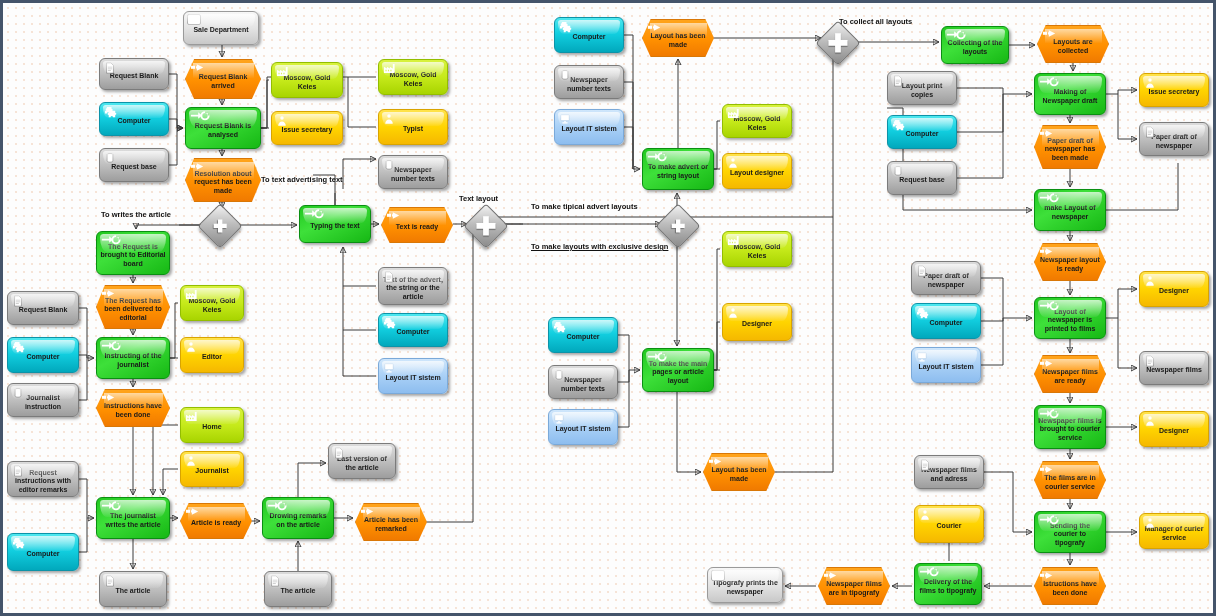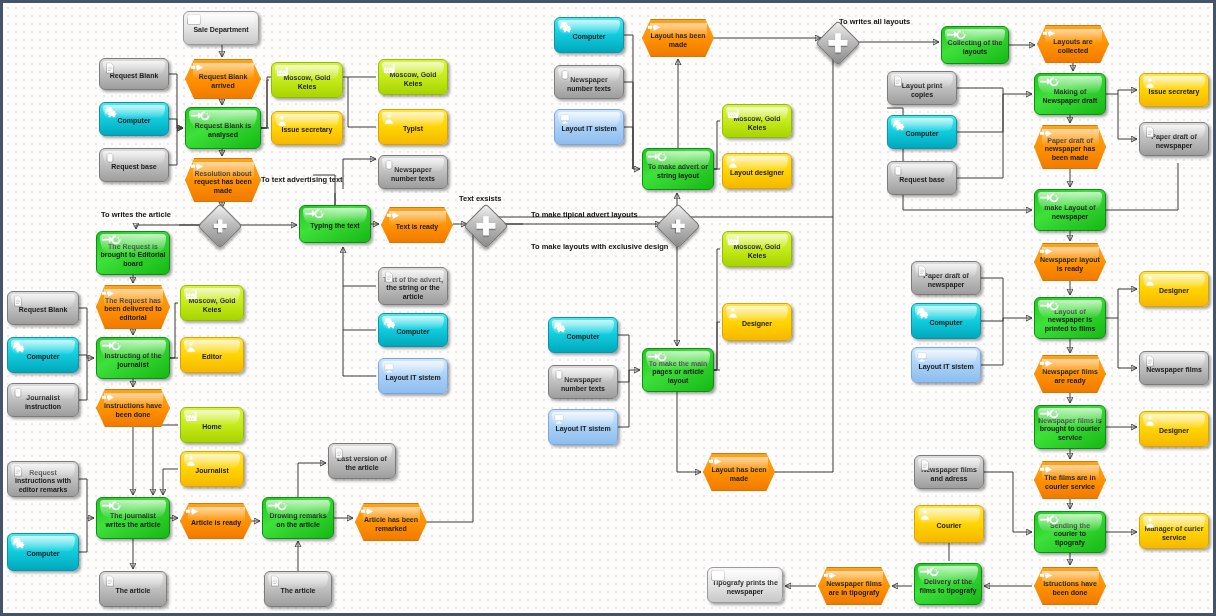--- a/index.html
+++ b/index.html
@@ -996,18 +996,18 @@
         <span class="mark">✚</span>
       </div>
       <div class="gw xor" style="left: 659px; top: 207px;">
         <span class="mark">✖</span>
       </div>
       <div class="gw and" style="left: 819px; top: 24px;">
         <span class="mark">✚</span>
       </div>
       <div class="flabel" style="left: 258px; top: 172px;">To text advertising text</div>
       <div class="flabel" style="left: 98px; top: 207px;">To writes the article</div>
-      <div class="flabel" style="left: 456px; top: 191px;">Text exsists</div>
-      <div class="flabel" style="left: 528px; top: 207px;">To  make tipical advert  layouts</div>
-      <div class="flabel" style="left: 528px; top: 239px;">To make layouts with exclusive design</div>
-      <div class="flabel" style="left: 836px; top: 14px;">To writes all layouts</div>
+      <div class="flabel" style="left: 456px; top: 191px;">Text layout</div>
+      <div class="flabel" style="left: 528px; top: 199px;">To  make tipical advert  layouts</div>
+      <div class="flabel" style="left: 528px; top: 239px; text-decoration: underline;">To make layouts with exclusive design</div>
+      <div class="flabel" style="left: 836px; top: 14px;">To collect all layouts</div>
     </div>
 </div>
 
 </body></html>

